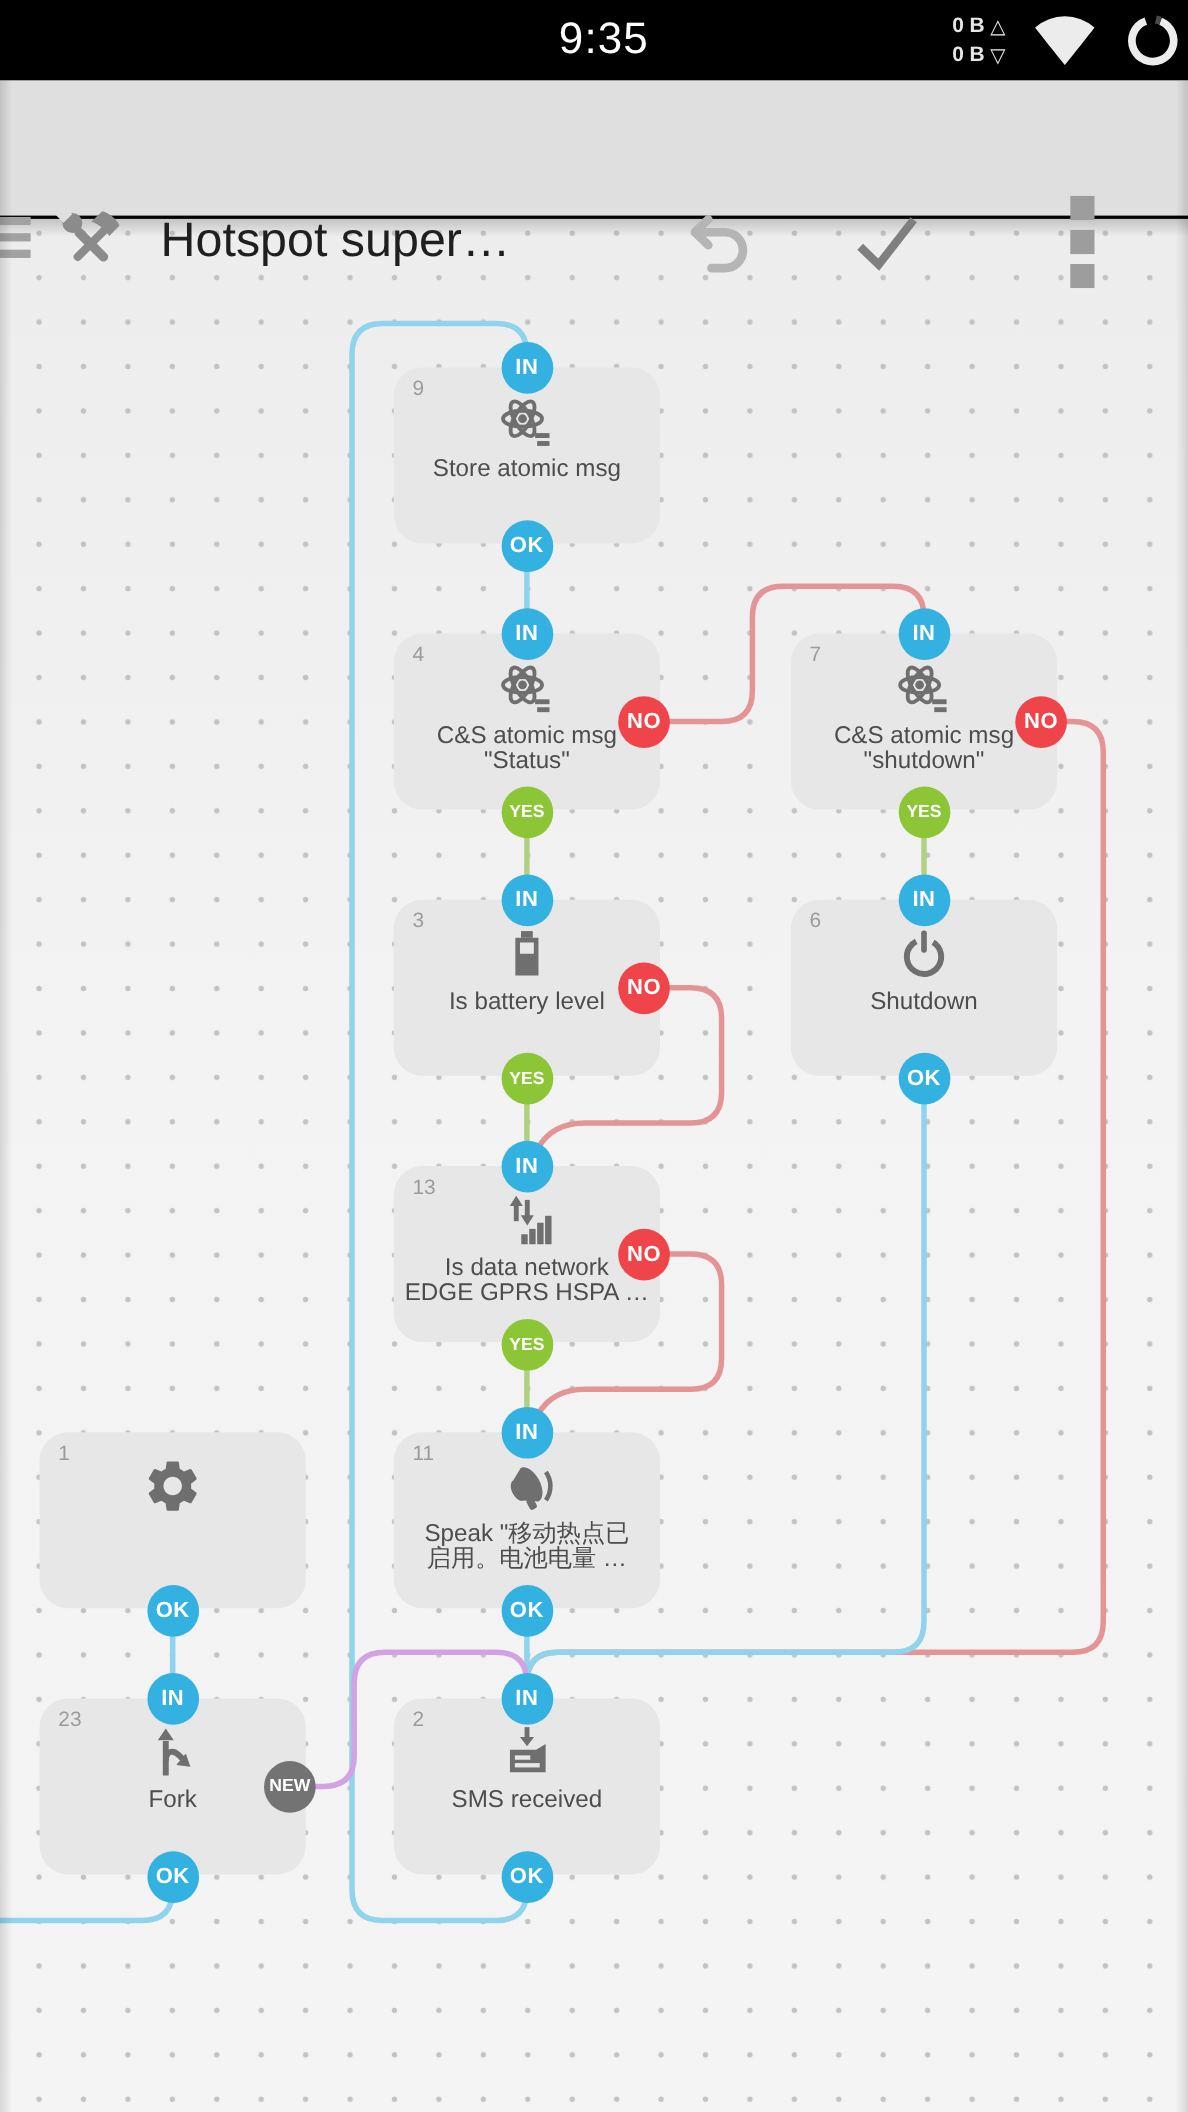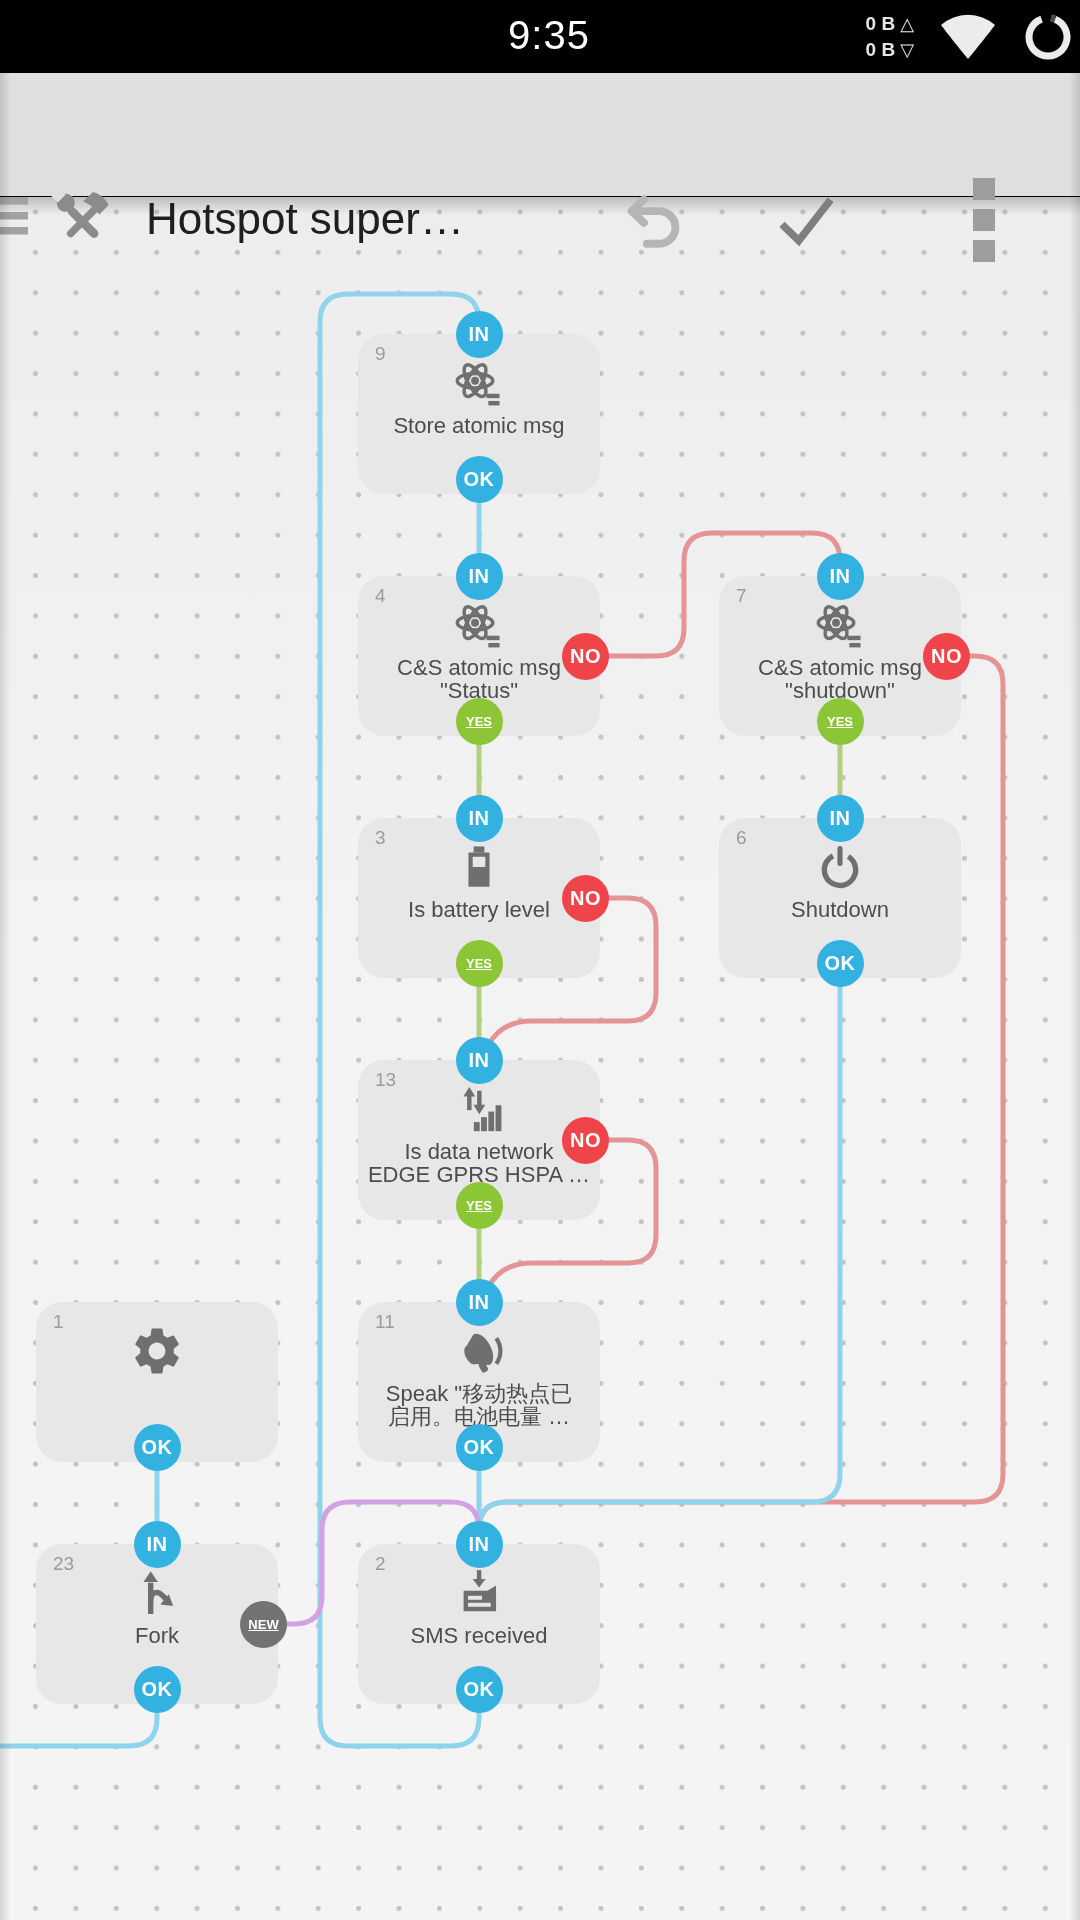--- a/index.html
+++ b/index.html
@@ -11,21 +11,21 @@
   .sb-time{position:absolute;left:0;right:0;top:13px;text-align:center;color:#fff;
     font-size:40px;letter-spacing:1px;}
   .sb-right{position:absolute;right:24px;top:0;height:73px;display:flex;align-items:center;gap:23px;}
   .sb-counters{display:flex;flex-direction:column;align-items:flex-end;color:#e6e6e6;
     font-size:19px;line-height:26px;font-weight:700;}
   .sb-counters .row{display:flex;align-items:center;}
   .sb-counters .tri{font-size:18px;font-weight:400;margin-left:5px;}
 
   
   .toolbar{position:absolute;left:0;top:73px;width:1080px;height:123px;background:#dfdfdf;
-    border-bottom:1px solid #000000;z-index:20;}
+    border-bottom:3px solid #000000;z-index:20;}
   .tb-title{position:absolute;left:146px;top:121px;font-size:44px;color:#1f1f1f;
     white-space:nowrap;letter-spacing:0;}
   .tb-abs{position:absolute;}
 
   
   .canvas-shadow{position:absolute;left:0;top:197px;width:1080px;height:18px;z-index:18;
     background:linear-gradient(180deg,rgba(0,0,0,.20),rgba(0,0,0,0));pointer-events:none;}
   .sheen-l{position:absolute;left:0;top:73px;width:11px;height:1847px;z-index:40;pointer-events:none;
     background:linear-gradient(90deg,rgba(0,0,0,.13),rgba(0,0,0,0));}
   .sheen-r{position:absolute;right:0;top:73px;width:11px;height:1847px;z-index:40;pointer-events:none;
@@ -47,23 +47,23 @@
   .node{position:absolute;width:242px;height:160px;background:#e7e7e8;border-radius:26px;}
   .node .num{position:absolute;left:17px;top:9px;font-size:19px;color:#9b9b9b;}
   .node .icon{position:absolute;left:50%;top:21px;transform:translateX(-50%);
     width:56px;height:56px;color:#6f6f6f;}
   .node .title{position:absolute;left:-20px;right:-20px;top:80px;text-align:center;
     font-size:22px;line-height:23px;color:#4d4d4d;}
   .badge{position:absolute;width:47px;height:47px;border-radius:50%;color:#fff;
     font-size:20px;font-weight:700;display:flex;align-items:center;justify-content:center;
     z-index:3;letter-spacing:.5px;}
   .badge.top{left:97.5px;top:-23.5px;}
-  .badge.bottom{left:97.5px;top:122px;}
+  .badge.bottom{left:97.5px;top:139px;}
   .badge.right{left:204px;top:56.5px;}
-  .badge.small{font-size:13px;letter-spacing:0;text-decoration:underline;}
+  .badge.small{font-size:16px;letter-spacing:0;}
 </style>
 </head>
 <body>
 
 <div id="app">
 
   <svg width="0" height="0" style="position:absolute">
     <defs>
       <symbol id="i-gear" viewBox="0 0 24 24">
         <path fill="currentColor" d="M19.14 12.94c.04-.3.06-.61.06-.94 0-.32-.02-.64-.07-.94l2.03-1.58c.18-.14.23-.41.12-.61l-1.92-3.32c-.12-.22-.37-.29-.59-.22l-2.39.96c-.5-.38-1.03-.7-1.62-.94l-.36-2.54c-.04-.24-.24-.41-.48-.41h-3.84c-.24 0-.43.17-.47.41l-.36 2.54c-.59.24-1.13.57-1.62.94l-2.39-.96c-.22-.08-.47 0-.59.22L2.74 8.87c-.12.21-.08.47.12.61l2.03 1.58c-.05.3-.09.63-.09.94s.02.64.07.94l-2.03 1.58c-.18.14-.23.41-.12.61l1.92 3.32c.12.22.37.29.59.22l2.39-.96c.5.38 1.03.7 1.62.94l.36 2.54c.05.24.24.41.48.41h3.84c.24 0 .44-.17.47-.41l.36-2.54c.59-.24 1.13-.56 1.62-.94l2.39.96c.22.08.47 0 .59-.22l1.92-3.32c.12-.22.07-.47-.12-.61l-2.01-1.58zM12 15.6c-1.98 0-3.6-1.62-3.6-3.6s1.62-3.6 3.6-3.6 3.6 1.62 3.6 3.6-1.62 3.6-3.6 3.6z"></path>

